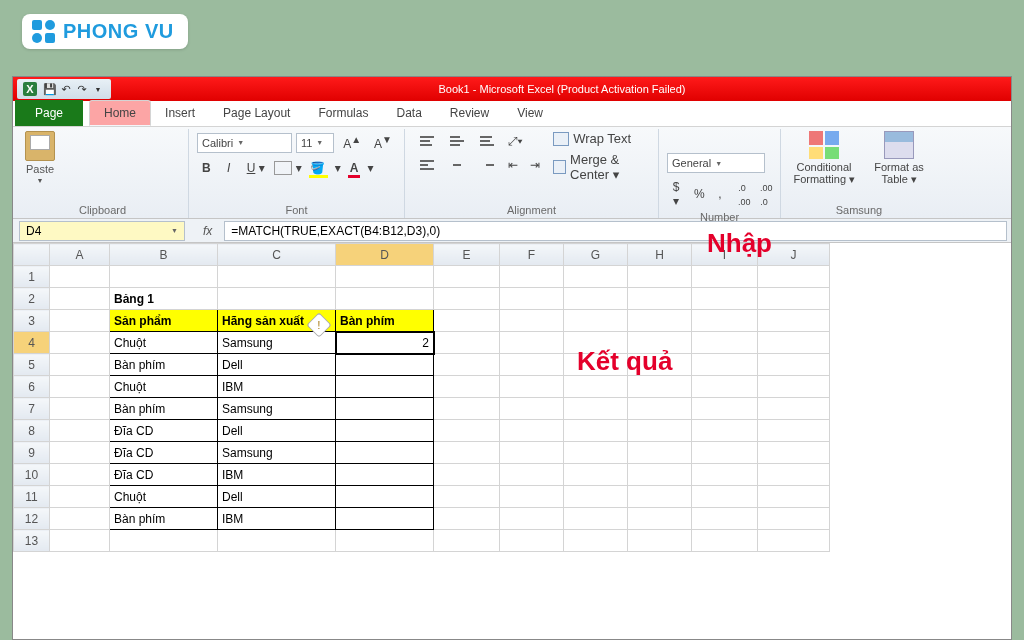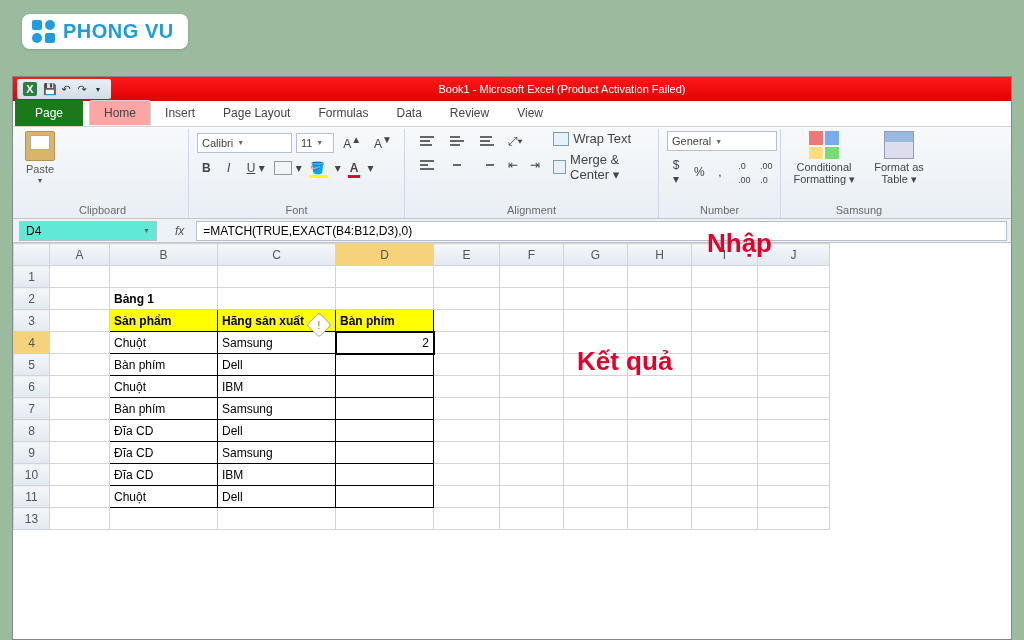--- a/index.html
+++ b/index.html
@@ -119,21 +119,21 @@
   .wrap-merge div{display:flex;align-items:center;gap:4px;}
   .wm-ico{width:16px;height:14px;border:1px solid #7a9ac0;background:#eaf0f7;}
   .num-box{display:flex;flex-direction:column;gap:4px;}
   .big-btn{display:flex;flex-direction:column;align-items:center;font-size:11px;gap:2px;}
   .big-ico{width:30px;height:28px;}
   .cf-ico{background:linear-gradient(#e77,#e77) 0 0/14px 14px no-repeat,linear-gradient(#7ae,#7ae) 16px 0/14px 14px no-repeat,linear-gradient(#fd7,#fd7) 0 16px/14px 12px no-repeat,linear-gradient(#7d7,#7d7) 16px 16px/14px 12px no-repeat;}
   .ft-ico{background:linear-gradient(#9bd,#9bd) 0 0/100% 10px no-repeat,#dde 0 10px/100% 100%;border:1px solid #99b;}
   .namebox-row{
     height:24px;border-bottom:1px solid #c5c5c5;background:#eef2f6;display:flex;align-items:center;
   }
-  .name-box{width:138px;border:1px solid #b5c0cc;background:#5eead4;height:20px;margin:0 6px;display:flex;align-items:center;padding:0 6px;justify-content:space-between;}
+  .name-box{width:166px;border:1px solid #b5c0cc;background:#fef9c3;height:20px;margin:0 6px;display:flex;align-items:center;padding:0 6px;justify-content:space-between;}
   .fx-lbl{font-style:italic;color:#555;margin:0 12px;}
   .formula-bar{flex:1;border:1px solid #b5c0cc;background:#fff;height:20px;margin-right:4px;padding:0 6px;display:flex;align-items:center;white-space:nowrap;overflow:hidden;}
   .grid-area{position:relative;background:#fff;}
   table.grid{border-collapse:collapse;table-layout:fixed;}
   .grid th, .grid td{border:1px solid #d4d4d4;height:22px;font-size:12px;}
   .grid thead th{background:linear-gradient(#f4f7fa,#e3e9f0);font-weight:normal;color:#555;text-align:center;}
   .grid tbody th{background:linear-gradient(#f4f7fa,#e3e9f0);font-weight:normal;color:#555;width:36px;text-align:center;}
   .grid td{padding:0 4px;text-align:left;}
   .corner{background:linear-gradient(#f4f7fa,#e3e9f0);}
   .hl-row th{background:#f6d27a !important;}
@@ -289,21 +289,21 @@
               <span class="wm-ico"></span>
               <span>Merge &amp; Center ▾</span>
             </div>
         </div>
       </div>
       <div class="rgroup-label">Alignment</div>
     </div>
 
     <div class="rgroup" style="width:122px;">
       <div class="num-box">
-        <div class="sel" style="width:110px;">
+        <div class="sel" style="width:98px;margin-top:22px;">
             <span>General</span>
             <span class="dd">▼</span>
           </div>
         <div class="font-row">
           <div class="fbtn">$ <span class="dd">▾</span></div>
           <div class="fbtn">%</div>
           <div class="fbtn">,</div>
           <div class="fbtn"><span style="font-size:9px;">.0<br>.00</span></div>
           <div class="fbtn"><span style="font-size:9px;">.00<br>.0</span></div>
         </div>
@@ -492,20 +492,33 @@
             <td class=" bordered">Dell</td>
             <td class=" bordered"></td>
             <td class=""></td>
             <td class=""></td>
             <td class=""></td>
             <td class=""></td>
             <td class=""></td>
             <td class=""></td>
           </tr>
           <tr class="">
+            <th>12</th>
+            <td class=""></td>
+            <td class=" bordered">Bàn phím</td>
+            <td class=" bordered">IBM</td>
+            <td class=" bordered"></td>
+            <td class=""></td>
+            <td class=""></td>
+            <td class=""></td>
+            <td class=""></td>
+            <td class=""></td>
+            <td class=""></td>
+          </tr>
+          <tr class="">
             <th>13</th>
             <td class=""></td>
             <td class=""></td>
             <td class=""></td>
             <td class=""></td>
             <td class=""></td>
             <td class=""></td>
             <td class=""></td>
             <td class=""></td>
             <td class=""></td>

